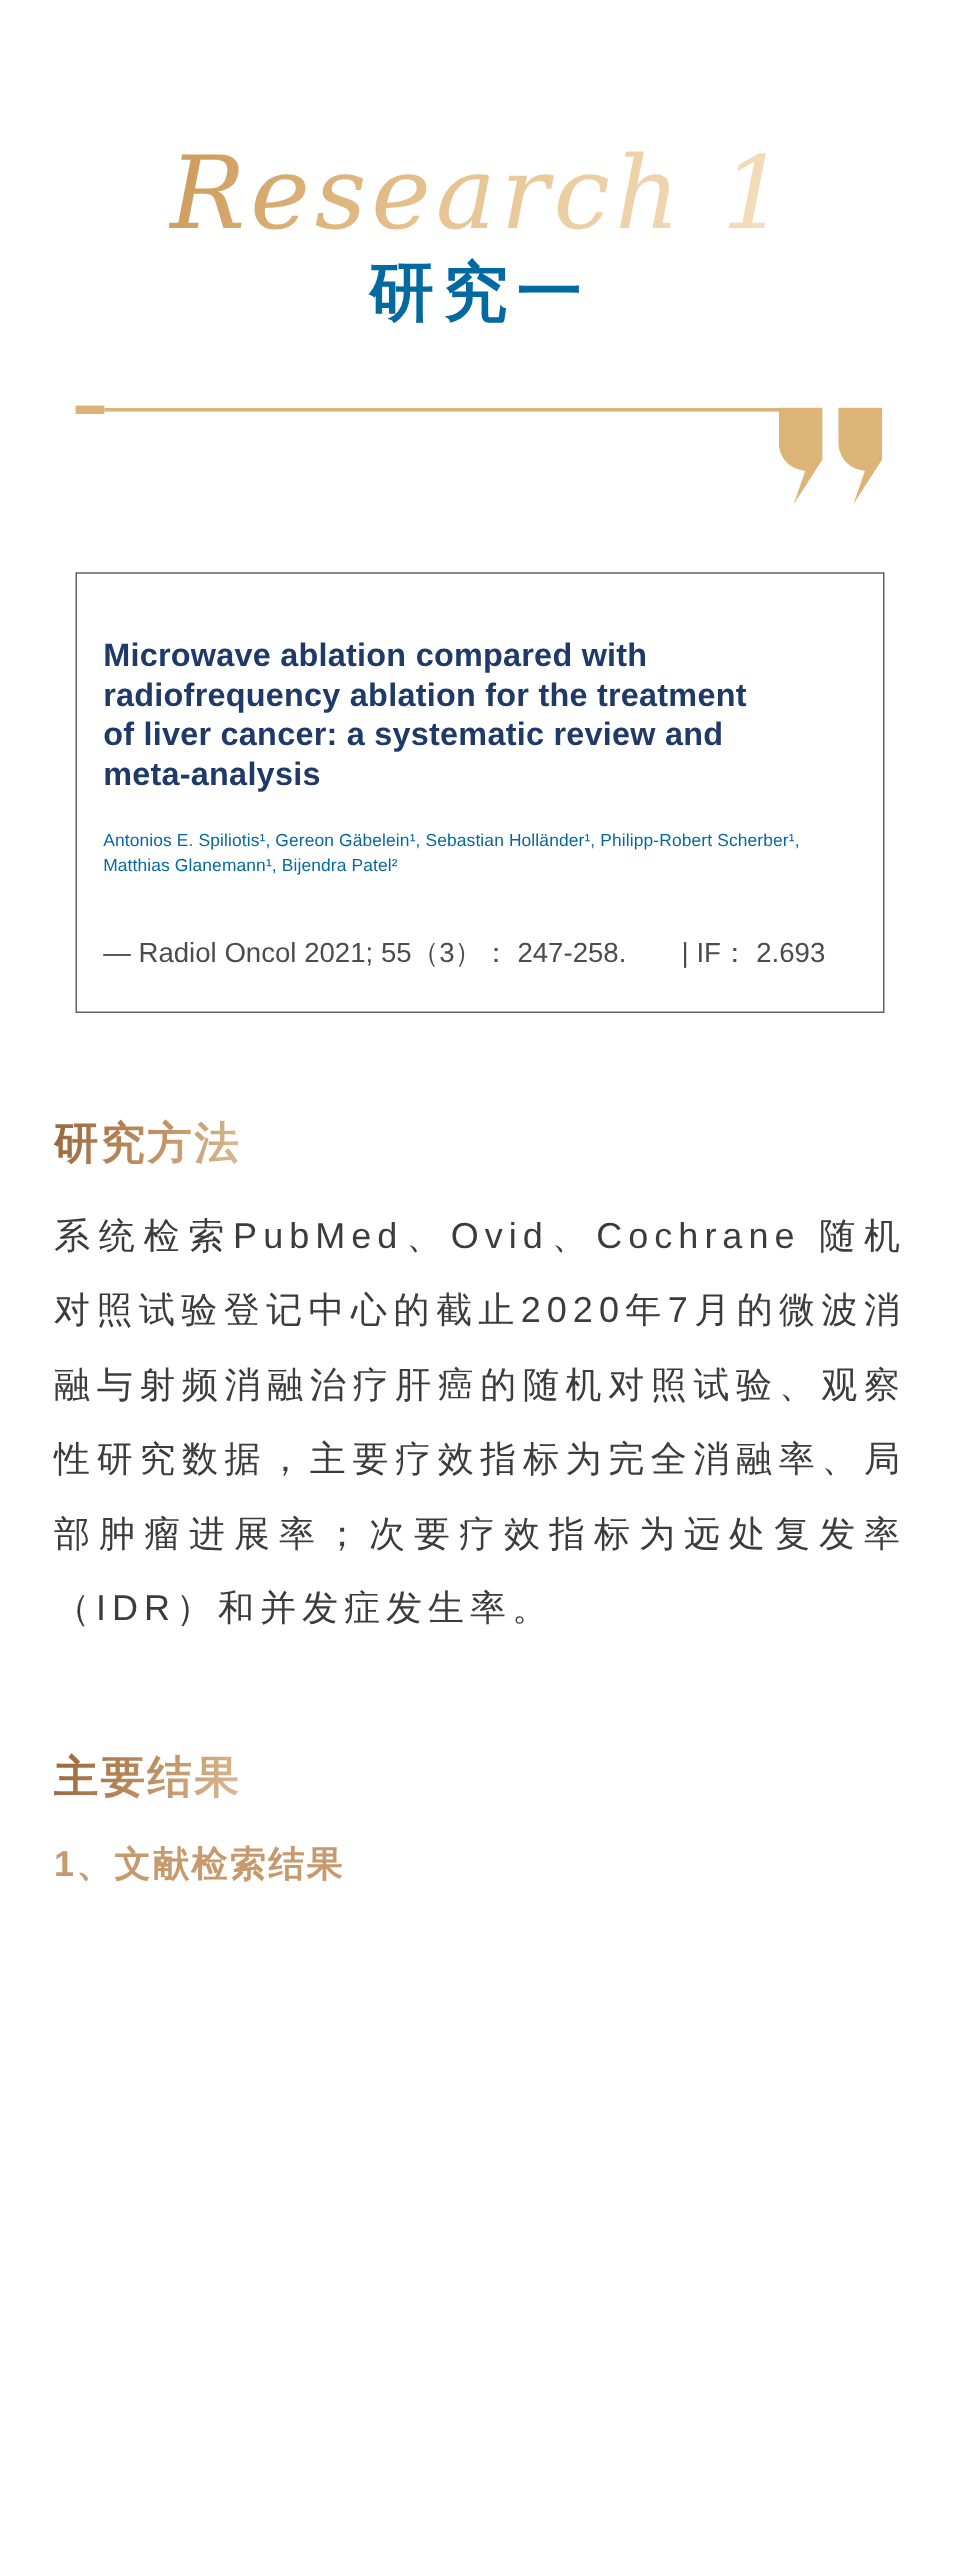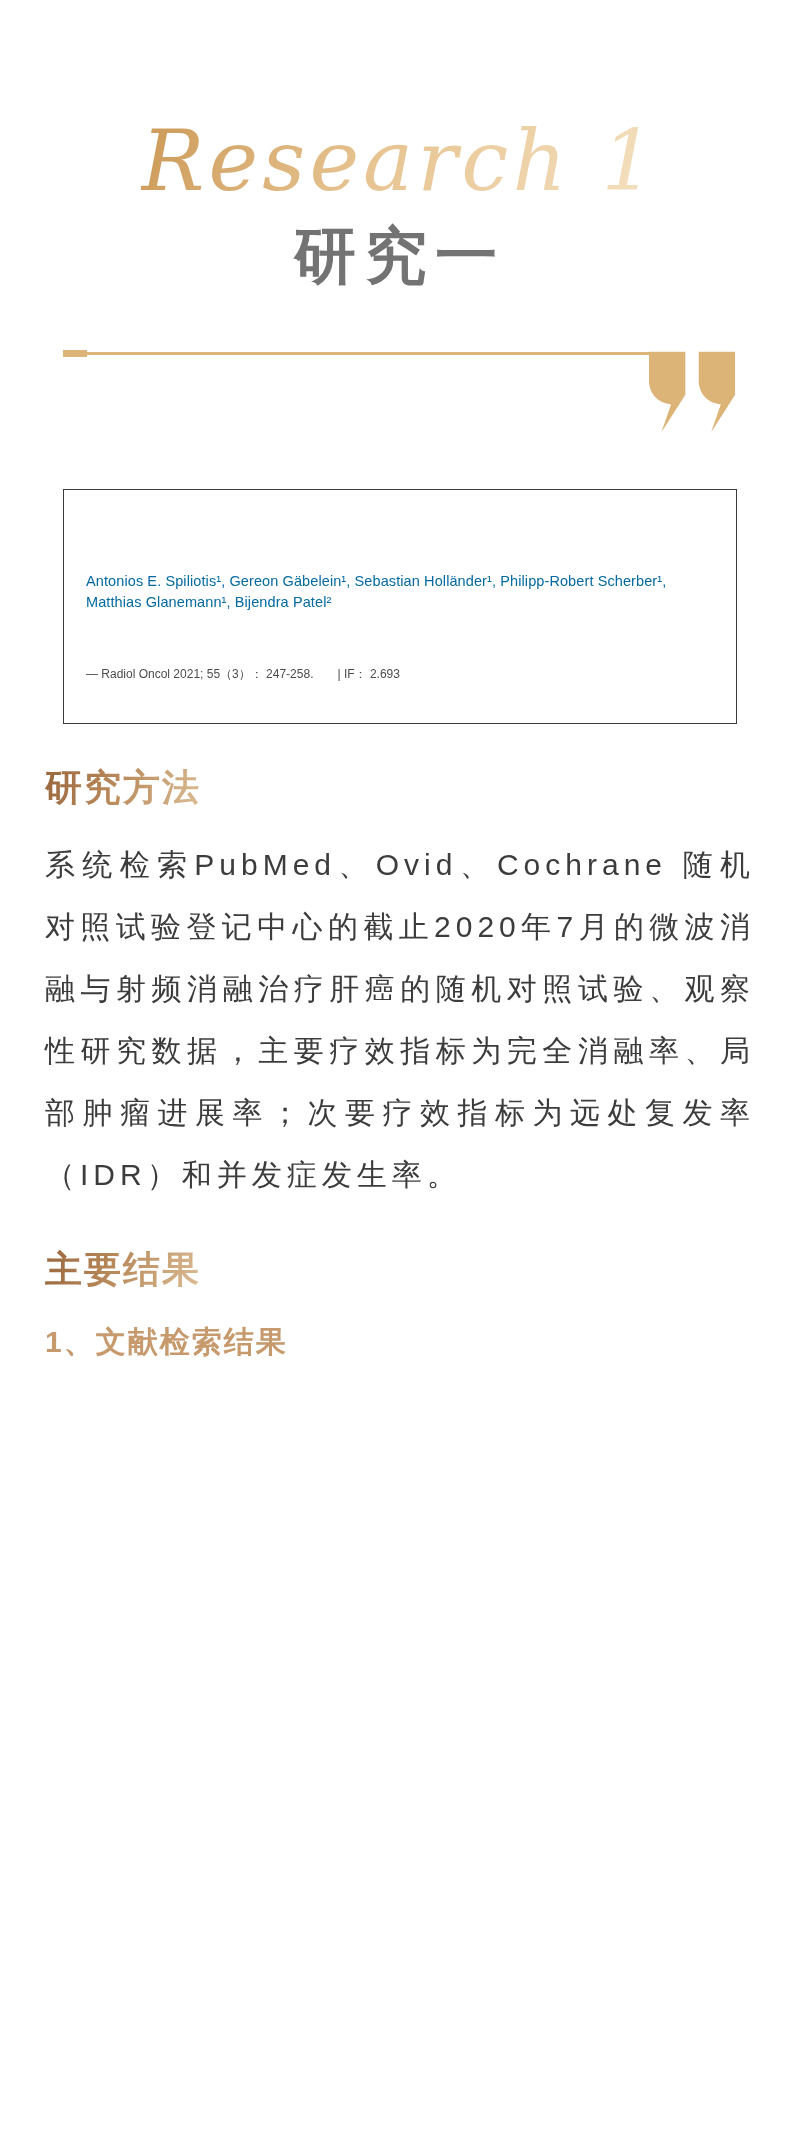--- a/index.html
+++ b/index.html
@@ -24,27 +24,27 @@
     font-size: 84px;
     line-height: 86px;
     letter-spacing: 4px;
     background: linear-gradient(115deg, #cf9e5e 5%, #e7c491 45%, #f3debc 95%);
     -webkit-background-clip: text;
     background-clip: text;
     color: transparent;
     display: inline-block;
   }
   .cn-title {
-    margin-top: 16px;
+    margin-top: 4px;
     font-family: "Liberation Serif", serif;
     font-weight: 700;
-    font-size: 62px;
+    font-size: 54px;
     line-height: 72px;
     letter-spacing: 0.14em;
-    color: #737373;
+    color: #0369a1;
   }
 
   
   .divider { position: relative; height: 82px; margin-top: 58px; }
   .divider .thick {
     position: absolute; left: 0; top: 0;
     width: 24px; height: 7px; background: #ddb478;
   }
   .divider .thin {
     position: absolute; left: 24px; right: 86px; top: 2px;
@@ -69,40 +69,40 @@
   }
   .cite-authors {
     margin-top: 29px;
     font-size: 14.5px;
     line-height: 21px;
     color: #0369a1;
     letter-spacing: 0.1px;
   }
   .cite-source {
     margin-top: 50px;
-    font-size: 12px;
+    font-size: 23px;
     line-height: 22px;
     color: #4c4c4c;
   }
 
   
   .para {
     font-size: 30px;
     color: #3c3c3c;
     text-align: justify;
     letter-spacing: 5px;
     font-weight: 400;
   }
   .para.summary { margin-top: 40px; line-height: 64px; }
   .para.methods { margin-top: 24px; line-height: 62px; }
   .para.results { margin-top: 16px; line-height: 61px; }
 
   
   .gold-heading {
-    margin-top: 42px;
+    margin-top: 88px;
     font-family: "Liberation Serif", serif;
     font-weight: 700;
     font-size: 37px;
     line-height: 44px;
     letter-spacing: 2px;
     background: linear-gradient(110deg, #99663c 0%, #b98a5c 45%, #dcbd95 100%);
     -webkit-background-clip: text;
     background-clip: text;
     color: transparent;
     display: inline-block;
@@ -135,20 +135,24 @@
         <div class="thin"></div>
         <span class="quote">
           <svg width="88" height="82" viewBox="0 0 92 84" xmlns="http://www.w3.org/2000/svg">
             <path d="M0 0 H38 V45 L13 84 L23 55 Q3 52 0 33 Z" fill="#ddb478"></path>
             <path d="M52 0 H90 V45 L65 84 L75 55 Q55 52 52 33 Z" fill="#ddb478"></path>
           </svg>
         </span>
       </div>
 
       <div class="cite-box">
+        <div class="cite-title pre">Microwave ablation compared with
+radiofrequency ablation for the treatment
+of liver cancer: a systematic review and
+meta-analysis</div>
         <div class="cite-authors pre">Antonios E. Spiliotis¹, Gereon Gäbelein¹, Sebastian Holländer¹, Philipp-Robert Scherber¹,
 Matthias Glanemann¹, Bijendra Patel²</div>
         <div class="cite-source">— Radiol Oncol 2021; 55（3）： 247-258.　　| IF： 2.693</div>
       </div>
     </div>
 
     
 
     
     <span class="gold-heading block-wrap">研究方法</span>

